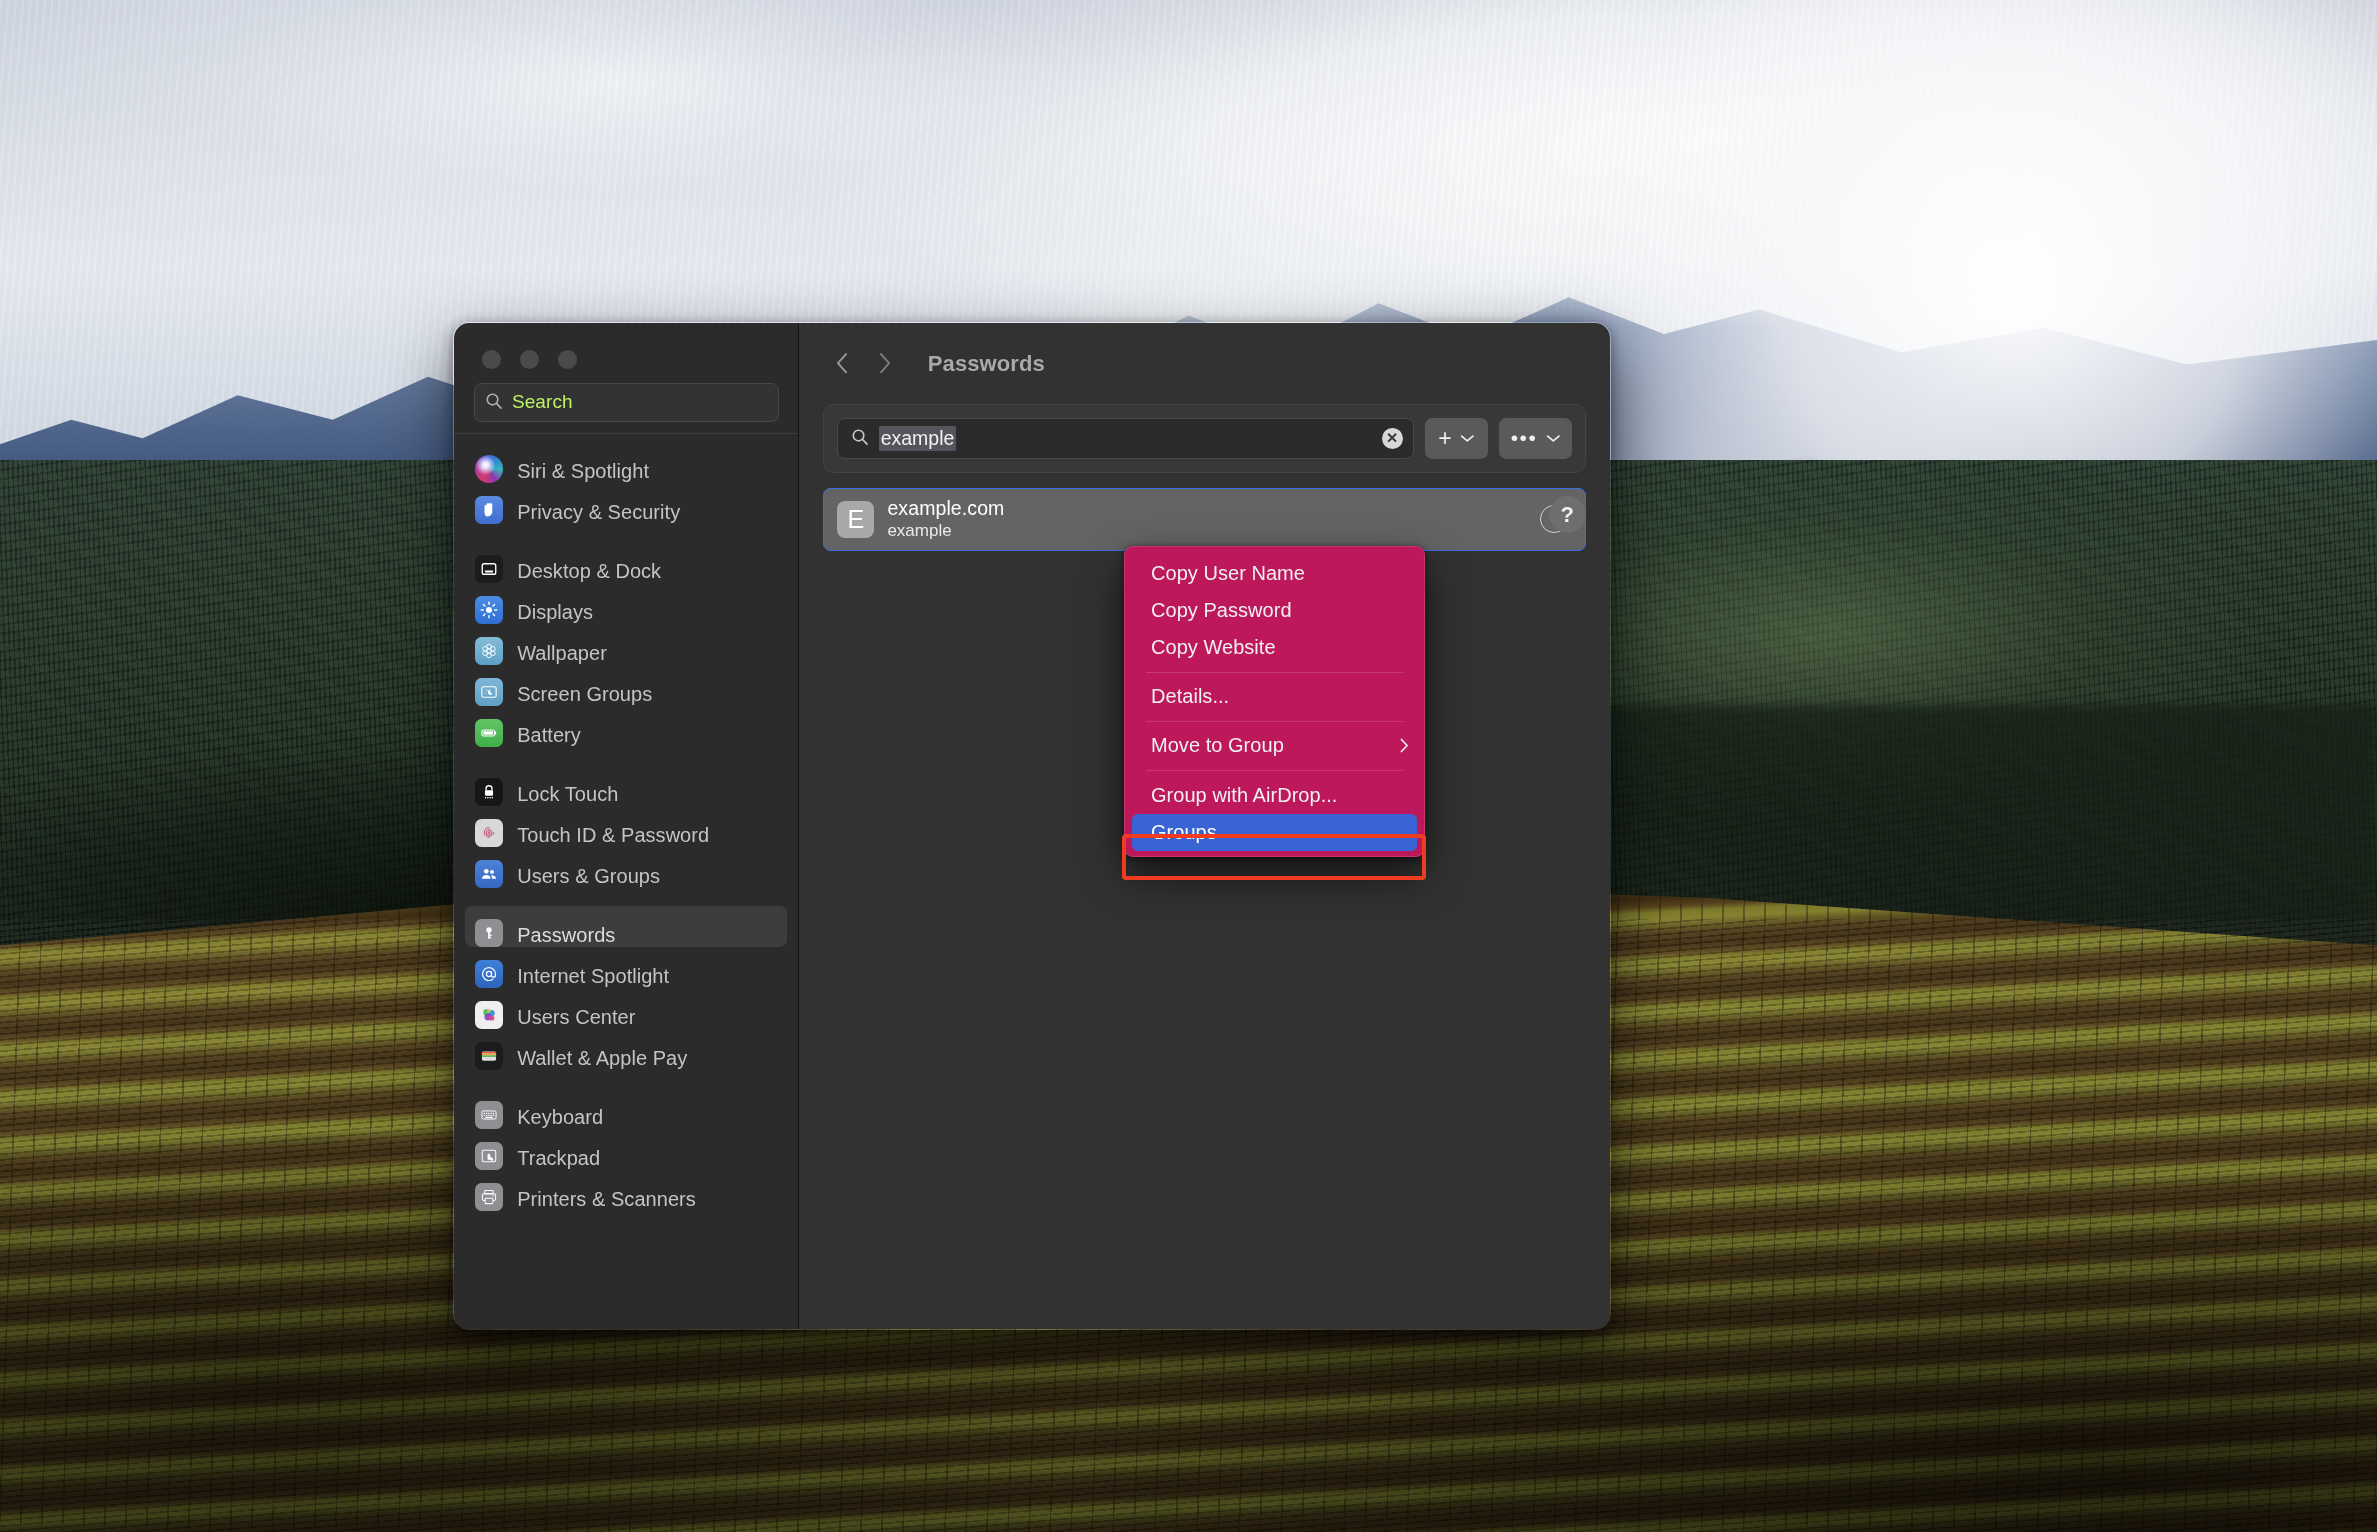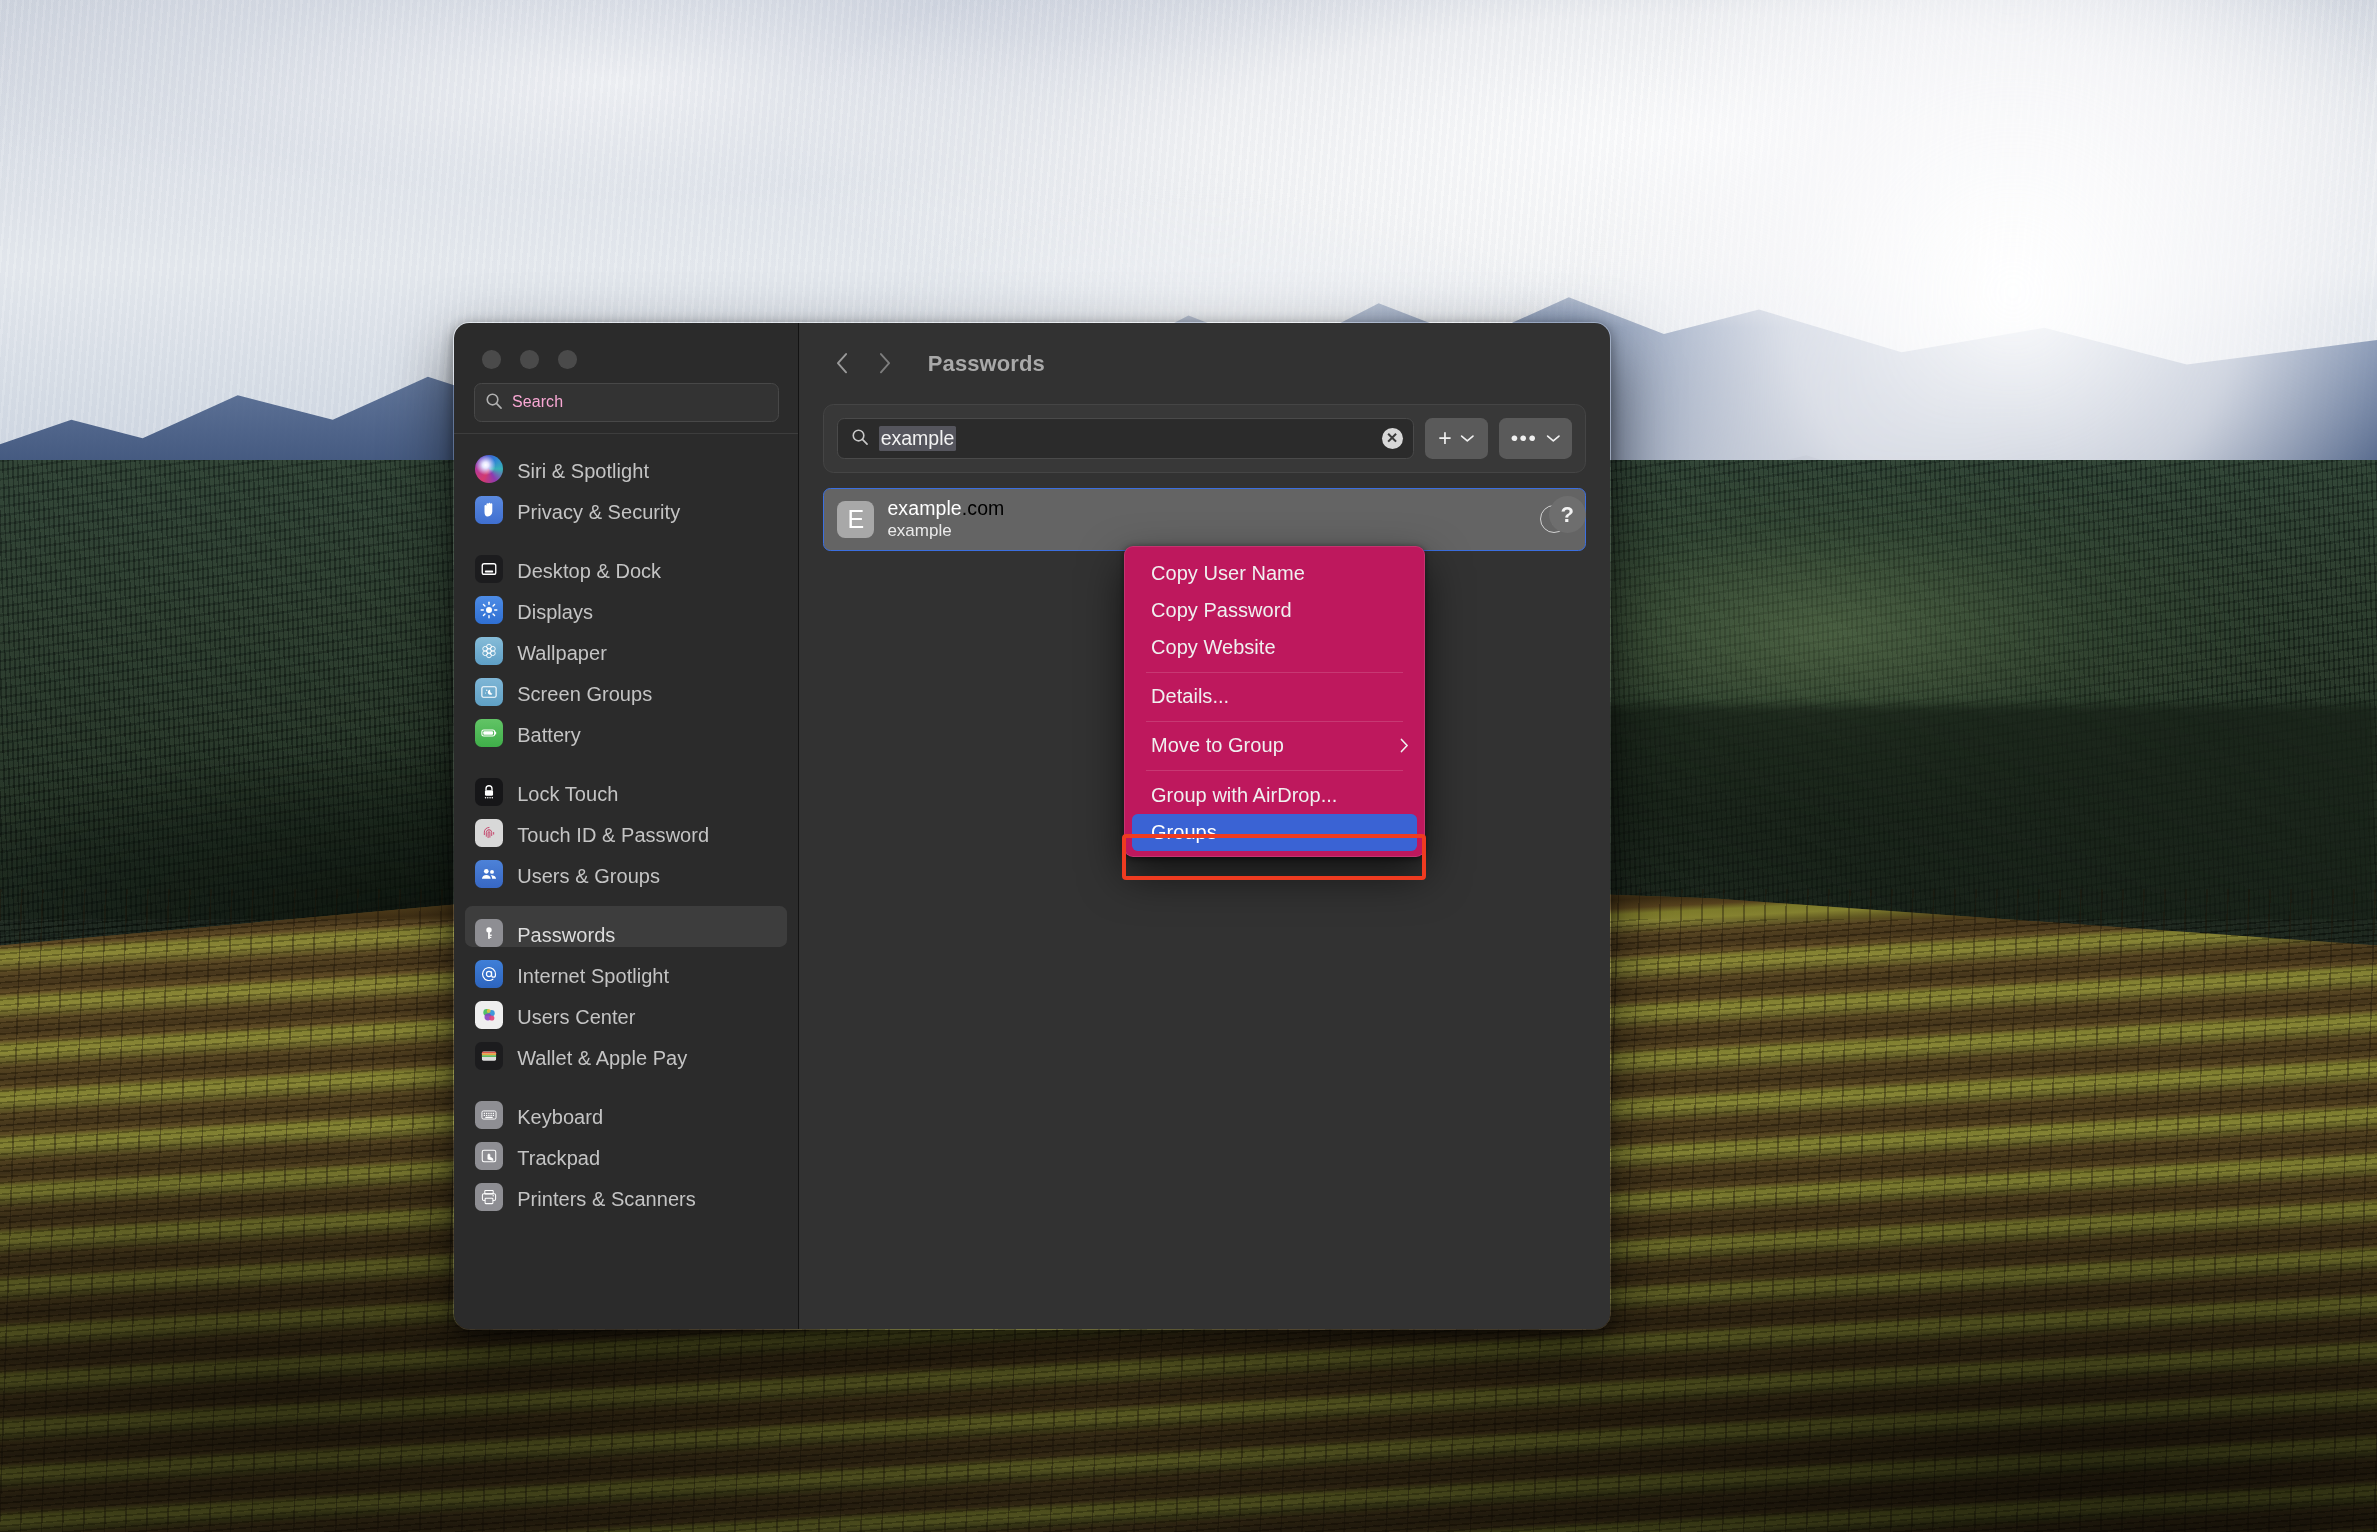--- a/index.html
+++ b/index.html
@@ -165,21 +165,21 @@
   .sidebar-search {
     height: 39px;
     background: #333333;
     border: 0.8px solid #484848;
     border-radius: 7.3px;
     display: flex; align-items: center;
     padding: 0 9.8px;
     gap: 8.1px;
   }
   .sidebar-search .ph {
-    color: #f9a8d4; font-size: 16px; letter-spacing: 0.1px; text-align: center;
+    color: #bef264; font-size: 19px; letter-spacing: 0.1px; text-align: center;
   }
   .sep-line { height: 0.8px; background: rgba(255,255,255,.085); margin: 0; }
 
   #sidebar-list {
     flex: 1; overflow: hidden;
     padding: 8.1px 11.4px 0 11.4px;
   }
   .nav-group { padding-bottom: 18px; }
   .nav-group:last-child { padding-bottom: 0; }
   .nav-item {
@@ -311,21 +311,21 @@
     position: relative;
   }
   .pw-avatar {
     width: 37px; height: 37px; border-radius: 8.1px;
     background: #a8a8a8;
     display: flex; align-items: center; justify-content: center;
     color: #ffffff; font-size: 25px; font-weight: 400; line-height: 1;
   }
   .pw-texts { display: flex; flex-direction: column; gap: 1.6px; }
   .pw-site { font-size: 19.5px; color: #ffffff; letter-spacing: 0.1px; }
-  .pw-site .tld { color: #000000; }
+  .pw-site .tld { color: #ffffff; }
   .pw-user { font-size: 17px; color: #eaeaea; }
   .pw-info {
     margin-left: auto;
     width: 28px; height: 28px; border-radius: 50%;
     border: 1.6px solid #d2d2d2;
     display: flex; align-items: center; justify-content: center;
     color: #d2d2d2; font-size: 18px; font-family: "Liberation Serif", serif; line-height: 1;
   }
 
   .help-btn {

